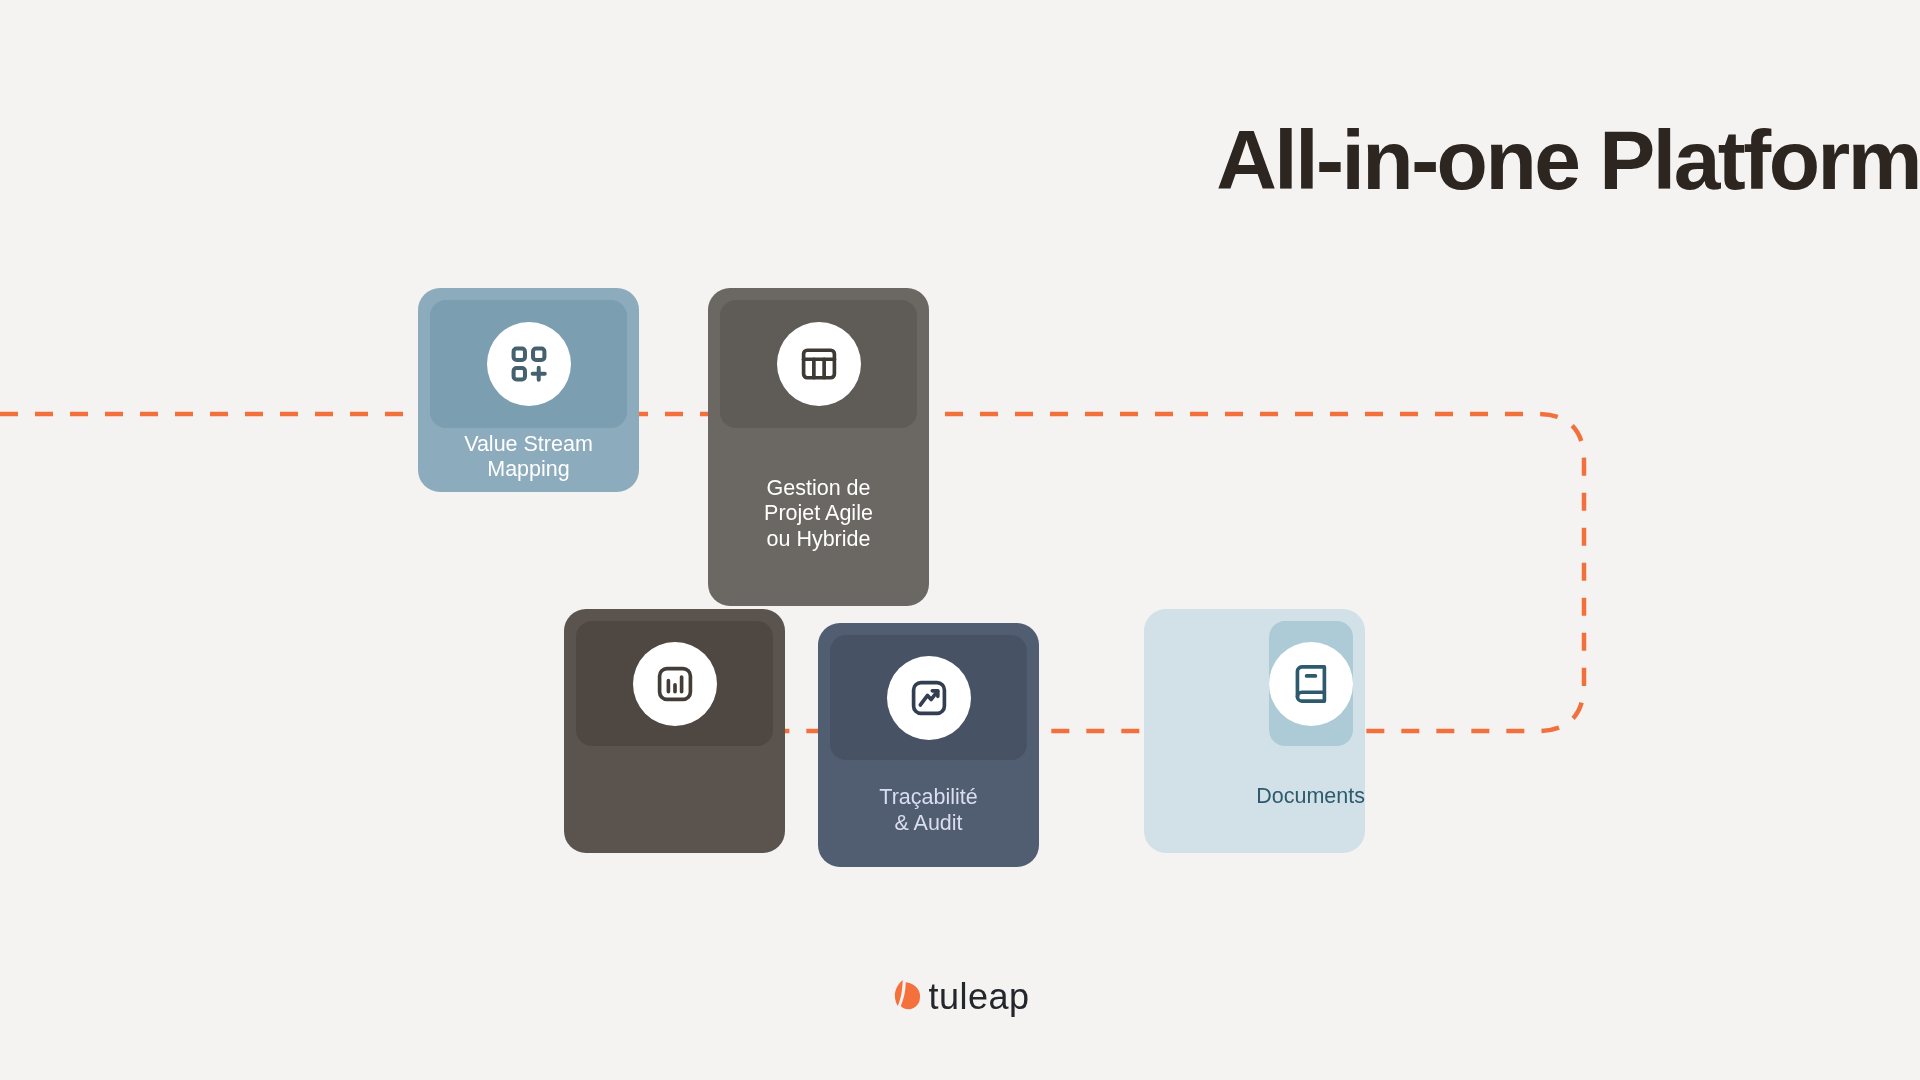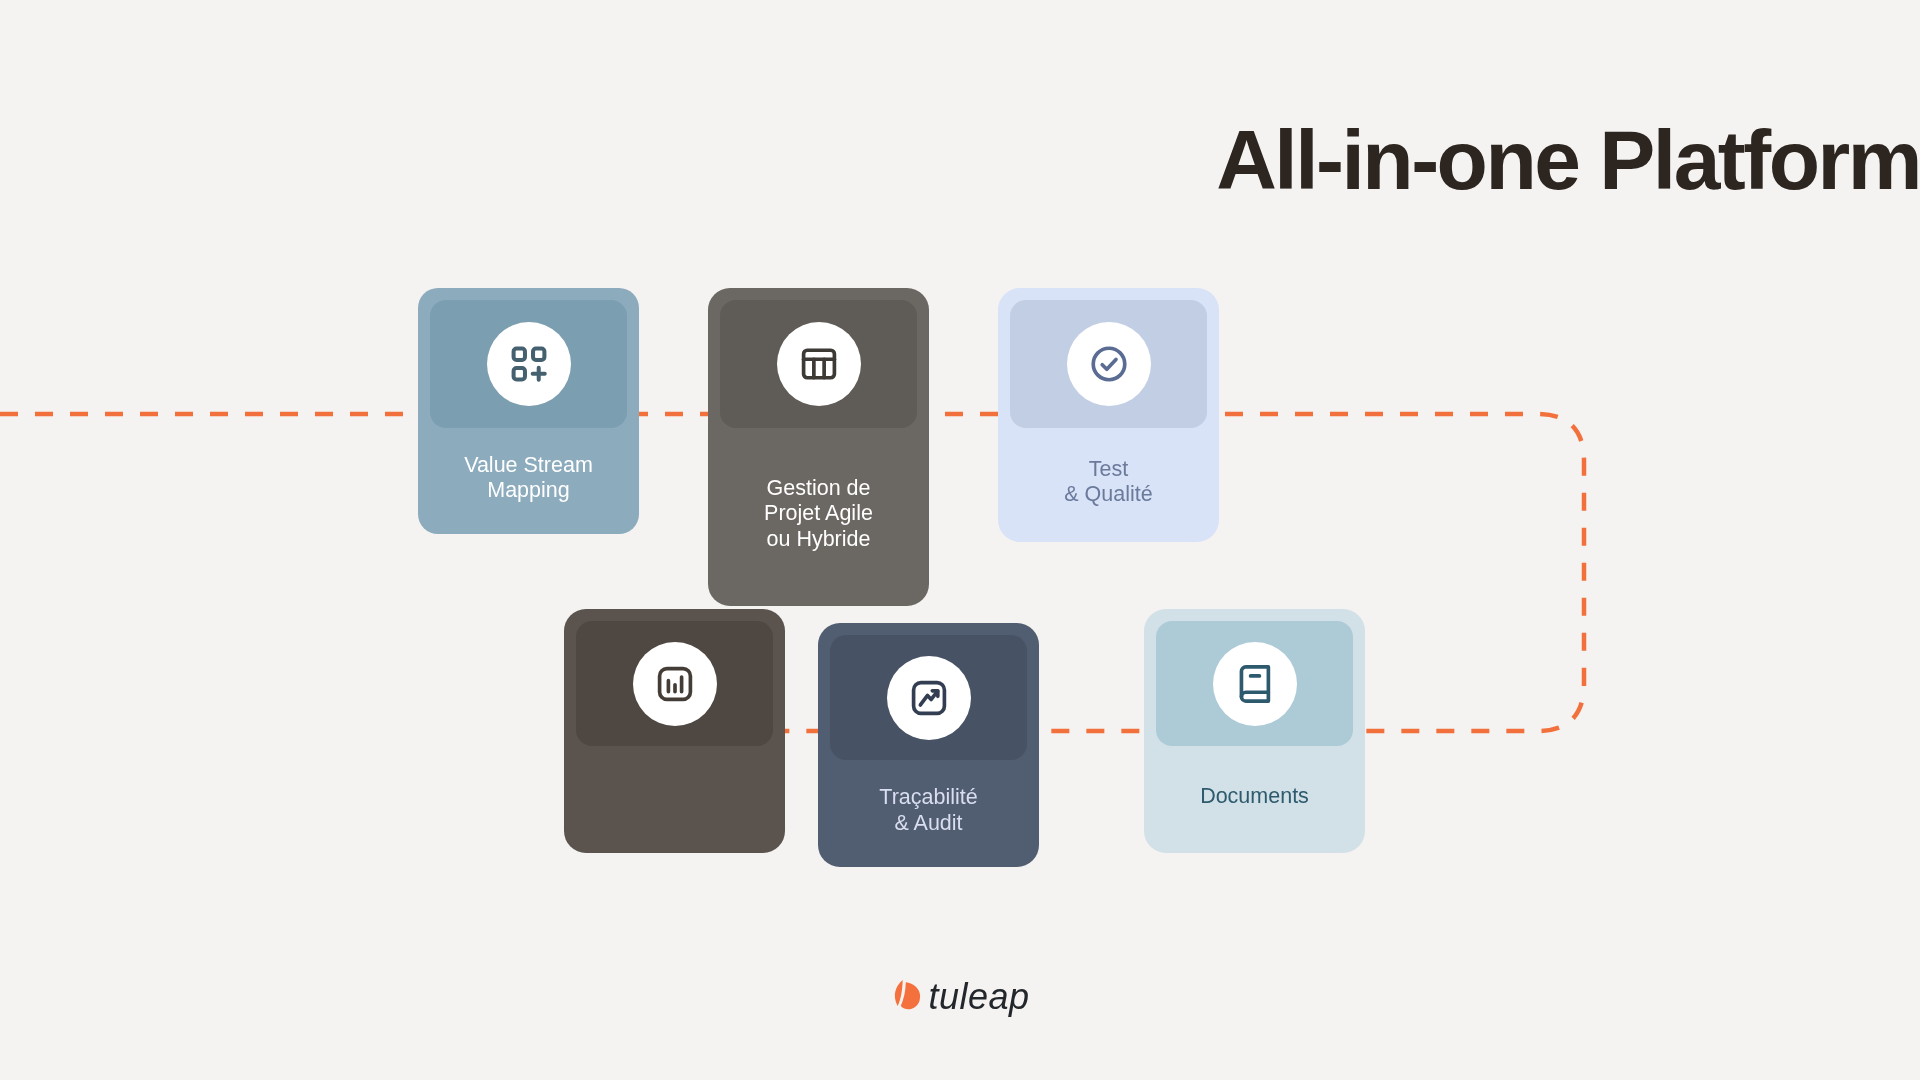--- a/index.html
+++ b/index.html
@@ -46,33 +46,32 @@
   .card-label {
     flex:1;
     display:flex; align-items:center; justify-content:center;
     text-align:center;
     color:var(--text);
     font-size:21.5px; line-height:1.18; font-weight:500;
     white-space:pre-line;
     padding-bottom:6px;
   }
 
-  .c1 { left:418px;  top:288px; height:246px;border-radius:20px; }
+  .c1 { left:418px;  top:288px; height:204px; }
   .c2 { left:708px;  top:288px; height:318px; }
   .c3 { left:998px;  top:288px; height:254px; }
   .c4 { left:1288px; top:288px; height:254px; }
   .c5 { left:564px;  top:609px; height:244px; }
   .c6 { left:818px;  top:609px; height:244px;margin-top:14px; }
-  .c7 { left:1144px; top:609px; height:244px; }
+  .c7 { left:1144px; top:609px; height:244px;align-items:flex-end; }
 
   .logo {
     position:absolute; top:976px; left:0; width:1920px;
     display:flex; align-items:center; justify-content:center; gap:4px;
     z-index:2;
-    font-style:italic;
   }
   .logo svg { width:34px; height:36px; }
   .logo .wordmark { font-size:36px; font-weight:500; letter-spacing:0.5px; }
 </style>
 </head>
 <body>
 
 <div class="stage">
 
   <h1 class="title">All-in-one Platform</h1>
@@ -104,32 +103,20 @@
           <path d="M3.6 9.4 H20.4"></path>
           <path d="M9.2 9.4 V19.5 M14.8 9.4 V19.5"></path>
         </svg>
       </div>
     </div>
     <div class="card-label">Gestion de
 Projet Agile
 ou Hybride</div>
   </div>
 
-  <div class="card c3" style="--bg: #d8e3f8; --header: #c2cee3; --icon: #5a6c92; --text: #6b7a9b;">
-    <div class="card-header">
-      <div class="icon-circle">
-        <svg viewBox="0 0 24 24" style="stroke-width:2">
-          <circle cx="12" cy="12" r="8.6"></circle>
-          <path d="M8.3 12.4 L10.8 14.9 L15.8 9.5"></path>
-        </svg>
-      </div>
-    </div>
-    <div class="card-label">Test
-&amp; Qualité</div>
-  </div>
 
 
   <div class="card c5 row2" style="--bg: #5b534d; --header: #4f4842; --icon: #443c36; --text: #f6f3f0;">
     <div class="card-header">
       <div class="icon-circle">
         <svg viewBox="0 0 24 24" style="stroke-width:2">
           <rect x="3.6" y="3.6" width="16.8" height="16.8" rx="4"></rect>
           <path d="M8.4 10.2 V16.2 M12 12.4 V16.2 M15.6 8.2 V16.2"></path>
         </svg>
       </div>

